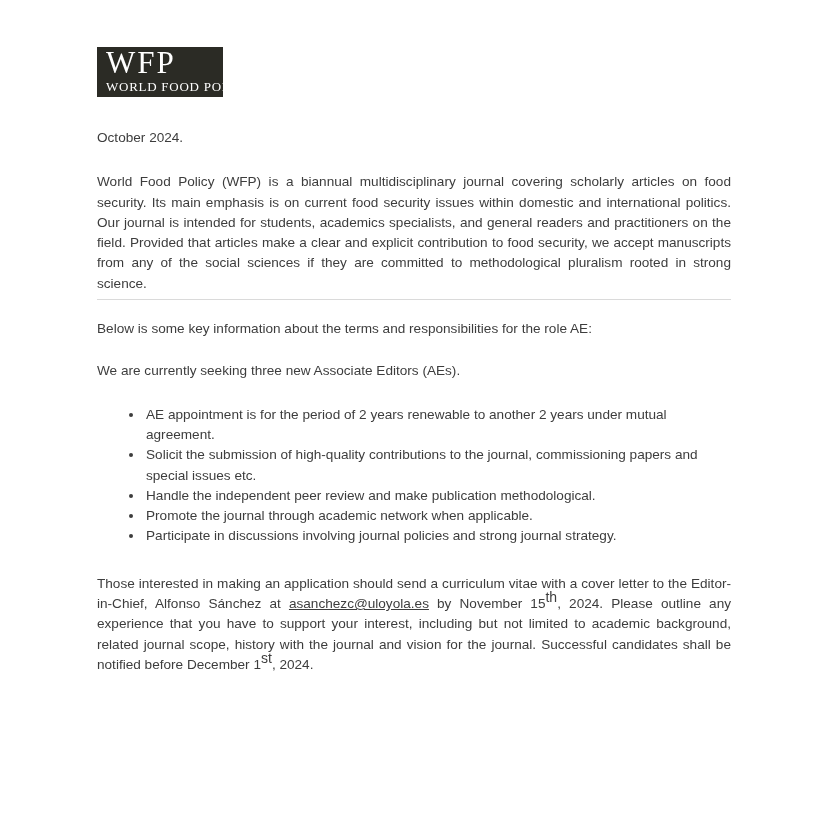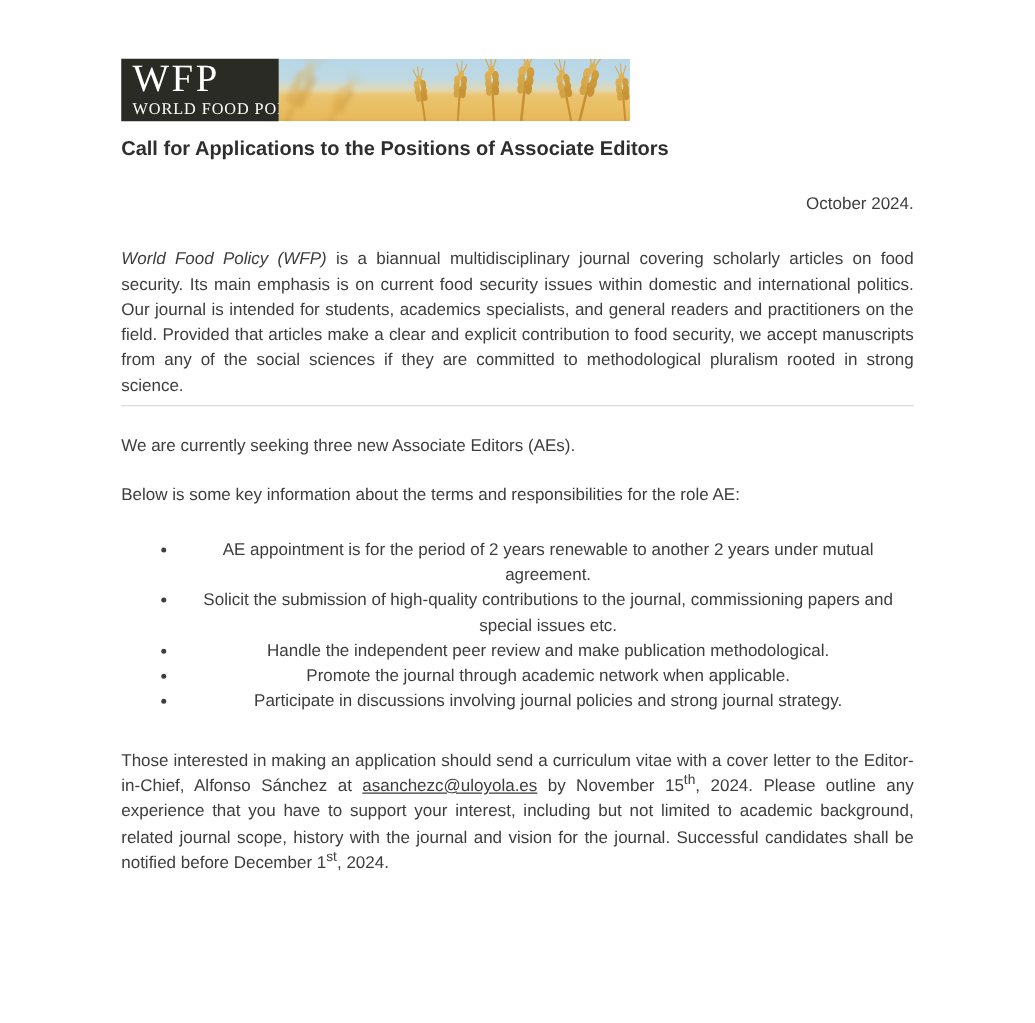--- a/index.html
+++ b/index.html
@@ -9,21 +9,21 @@
     height: 818px;
     background: #ffffff;
     box-sizing: border-box;
     padding: 47px 97px 0 97px;
     font-family: "Liberation Sans", sans-serif;
     color: #3d3d3d;
     overflow: hidden;
   }
 
   
-  .banner { display: flex; width: 407px; height: 42px; }
+  .banner { display: flex; width: 407px; height: 42px; flex-direction: column; }
   .logo-box {
     width: 126px; height: 50px;
     background: #2b2b25;
     color: #ffffff;
     box-sizing: border-box;
     padding: 2px 6px 4px 9px;
     display: flex; flex-direction: column; justify-content: center;
   }
   .logo-acronym {
     font-family: "Liberation Serif", serif;
@@ -39,40 +39,40 @@
   .photo { flex: 1; height: 50px; position: relative; overflow: hidden; }
   .photo svg { display: block; width: 100%; height: 100%; }
 
   
   .doc-title {
     margin-top: 21px;
     font-size: 16px; font-weight: 700;
     color: #2e2e2e; line-height: 20px;
   }
   .body-text { font-size: 13.6px; line-height: 20.3px; }
-  .date-line { margin-top: 23px; text-align: right; }
+  .date-line { margin-top: 39px; }
   .intro {
     margin-top: 24px;
     text-align: justify;
     padding-bottom: 5px;
     border-bottom: 1px solid #dadada;
   }
-  .intro .italic-lead { font-style: italic; }
+  .intro .italic-lead { }
   .seeking { margin-top: 22px; }
   .role-intro { margin-top: 19px; }
   ul.bullets {
     margin: 23px 0 0 0;
     padding-left: 47px;
     list-style: disc;
   }
-  ul.bullets li { padding-left: 2px; text-align: center; }
+  ul.bullets li { padding-left: 2px; }
   .generally { margin-top: 21px; max-width: 606px; }
   .closing { margin-top: 27px; text-align: justify; }
   .closing a { color: inherit; text-decoration: underline; }
-  sup.sup { font-size: 11px; line-height: 0; vertical-align: super; }
+  sup.sup { font-size: 14px; line-height: 0; vertical-align: super; }
 </style>
 </head>
 <body>
 
 <div class="page">
 
   <div class="banner">
     <div class="logo-box">
       <div class="logo-acronym">WFP</div>
       <div class="logo-name">WORLD FOOD POLICY</div>
@@ -112,29 +112,28 @@
         <use href="#wh" transform="translate(146,10) rotate(4) scale(1.05)"></use>
         <use href="#wh" transform="translate(170,6) rotate(-3) scale(1.15)"></use>
         <use href="#wh" transform="translate(199,2) rotate(6) scale(1.3)"></use>
         <use href="#wh" transform="translate(226,9) rotate(-11) scale(1.1)"></use>
         <use href="#wh" transform="translate(252,4) rotate(14) scale(1.3)"></use>
         <use href="#wh" transform="translate(274,12) rotate(-5) scale(1.05)"></use>
       </svg>
     </div>
   </div>
 
-  <div class="doc-title">Call for Applications to the Positions of Associate Editors</div>
   <div class="body-text date-line">October 2024.</div>
 
   <div class="body-text intro">
     <span class="italic-lead">World Food Policy (WFP)</span><span> is a biannual multidisciplinary journal covering scholarly articles on food security. Its main emphasis is on current food security issues within domestic and international politics. Our journal is intended for students, academics specialists, and general readers and practitioners on the field. Provided that articles make a clear and explicit contribution to food security, we accept manuscripts from any of the social sciences if they are committed to methodological pluralism rooted in strong science.</span>
   </div>
 
+  <div class="body-text role-intro">Below is some key information about the terms and responsibilities for the role AE:</div>
   <div class="body-text seeking">We are currently seeking three new Associate Editors (AEs).</div>
-  <div class="body-text role-intro">Below is some key information about the terms and responsibilities for the role AE:</div>
 
   <ul class="bullets body-text">
     <li>AE appointment is for the period of 2 years renewable to another 2 years under mutual agreement.</li>
     <li>Solicit the submission of high-quality contributions to the journal, commissioning papers and special issues etc.</li>
     <li>Handle the independent peer review and make publication methodological.</li>
     <li>Promote the journal through academic network when applicable.</li>
     <li>Participate in discussions involving journal policies and strong journal strategy.</li>
   </ul>
 
 

